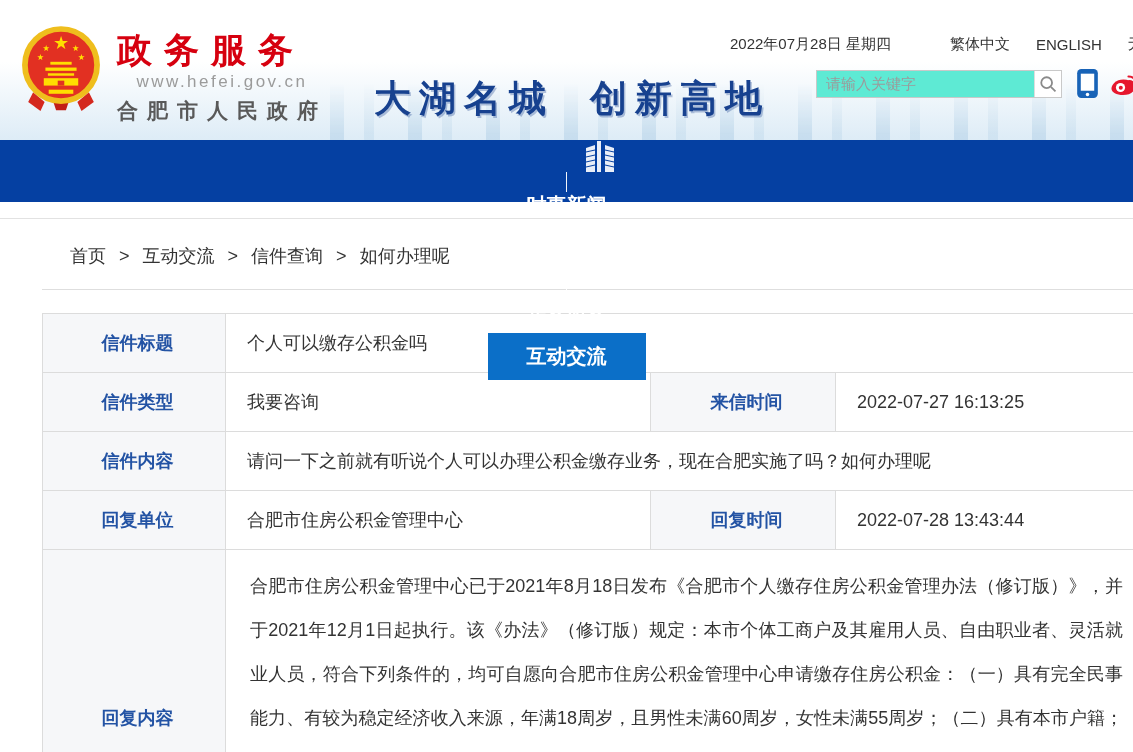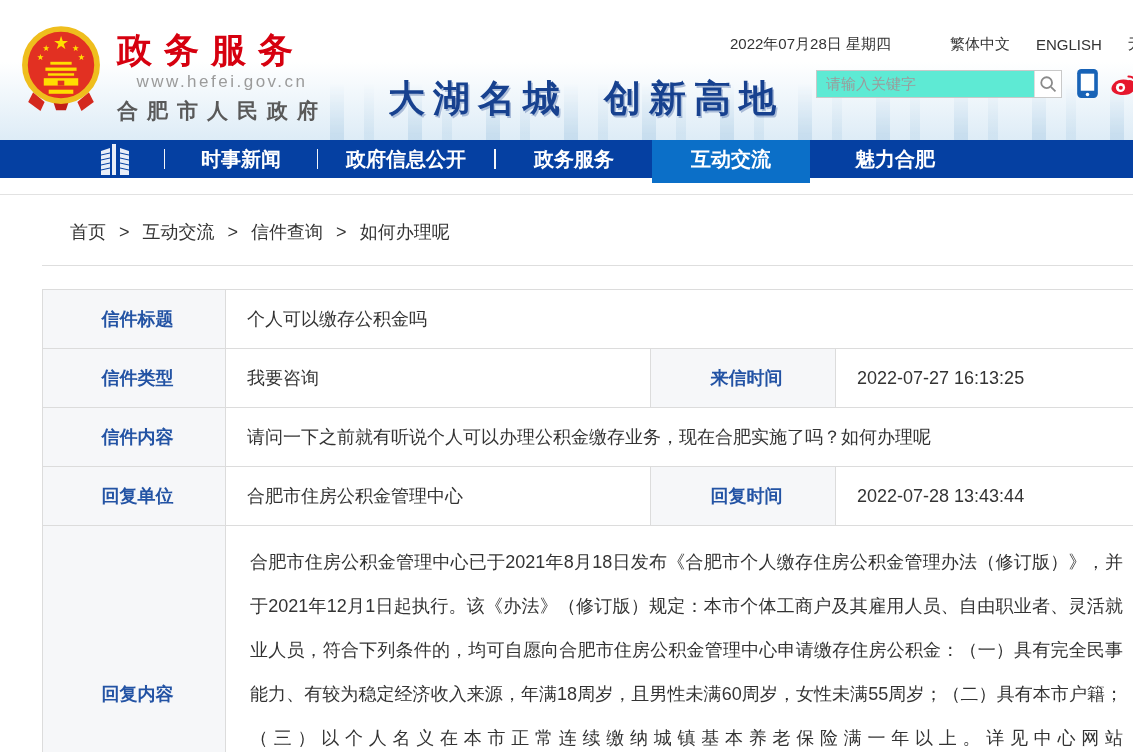--- a/index.html
+++ b/index.html
@@ -16,39 +16,39 @@
     background:
       repeating-linear-gradient(90deg,rgba(120,170,210,.8) 0 14px,transparent 14px 34px,rgba(150,190,220,.7) 34px 44px,transparent 44px 78px);
     -webkit-mask-image:linear-gradient(to top,#000 10%,transparent 95%);
             mask-image:linear-gradient(to top,#000 10%,transparent 95%);}
   .logo{position:absolute;left:20px;top:26px;display:flex;align-items:flex-start;}
   .emblem{width:82px;height:88px;flex:none;}
   .logo-text{margin-left:15px;padding-top:6px;}
   .site-name{font-size:35px;font-weight:bold;letter-spacing:12px;line-height:1;}
   .site-url{font-size:17px;color:#9b9b9b;letter-spacing:2.5px;margin-top:6px;line-height:1;text-align:center;}
   .site-sub{font-size:21px;color:#595959;font-weight:bold;letter-spacing:9px;margin-top:10px;line-height:1;}
-  .slogan{position:absolute;left:388px;top:74px;font-size:37px;font-weight:bold;letter-spacing:8px;
+  .slogan{position:absolute;left:374px;top:74px;font-size:37px;font-weight:bold;letter-spacing:8px;
     text-shadow:1.5px 1.5px 0 rgba(20,60,140,.30);white-space:nowrap;}
   .slogan-gap{display:inline-block;width:36px;}
   .top-right{position:absolute;top:35px;left:730px;right:0;display:flex;align-items:center;
     font-size:15px;color:#333;white-space:nowrap;}
   .top-date{margin-right:46px;}
   .top-link{padding:0 13px;cursor:pointer;}
   .top-sep{width:1px;height:15px;background:#666;}
   .search-row{position:absolute;top:68px;left:816px;display:flex;align-items:center;}
   .search-box{width:244px;height:26px;border:1px solid #c9c9c9;background:#5eead4;display:flex;align-items:center;}
   .search-input{flex:1;border:none;outline:none;padding:0 9px;font-size:15px;color:#333;background:transparent;
     font-family:"Liberation Sans","DejaVu Sans",sans-serif;}
   .search-input::placeholder{color:#9b9b9b;}
   .search-btn{width:37px;height:26px;border-left:1px solid #ddd;display:flex;align-items:center;justify-content:center;
     cursor:pointer;background:#fff;}
   .ico-phone{margin-left:14px;cursor:pointer;}
   .ico-weibo{margin-left:11px;cursor:pointer;}
   
-  .nav{height:38px;display:flex;align-items:center;color:#fff;}
+  .nav{height:62px;display:flex;align-items:center;color:#fff;flex-direction:column;}
   .nav-home{margin:0 30px 0 96px;display:flex;align-items:center;cursor:pointer;}
   .nav-sep{width:1px;height:20px;background:rgba(255,255,255,.95);flex:none;}
   .nav-item{font-size:20px;font-weight:bold;text-align:center;cursor:pointer;white-space:nowrap;flex:none;}
   .w1{width:152px;} .w2{width:176px;} .w3{width:168px;} .w4{width:156px;} .w5{width:158px;} .w6{width:170px;}
   .nav-item.active{height:47px;line-height:47px;}
   
   .content-top{border-top:1px solid #e2e2e2;margin-top:16px;}
   .breadcrumb{margin:25px 0 0 70px;font-size:18px;color:#333;}
   .crumb{cursor:pointer;}
   .crumb-sep{margin:0 8px;color:#333;}

